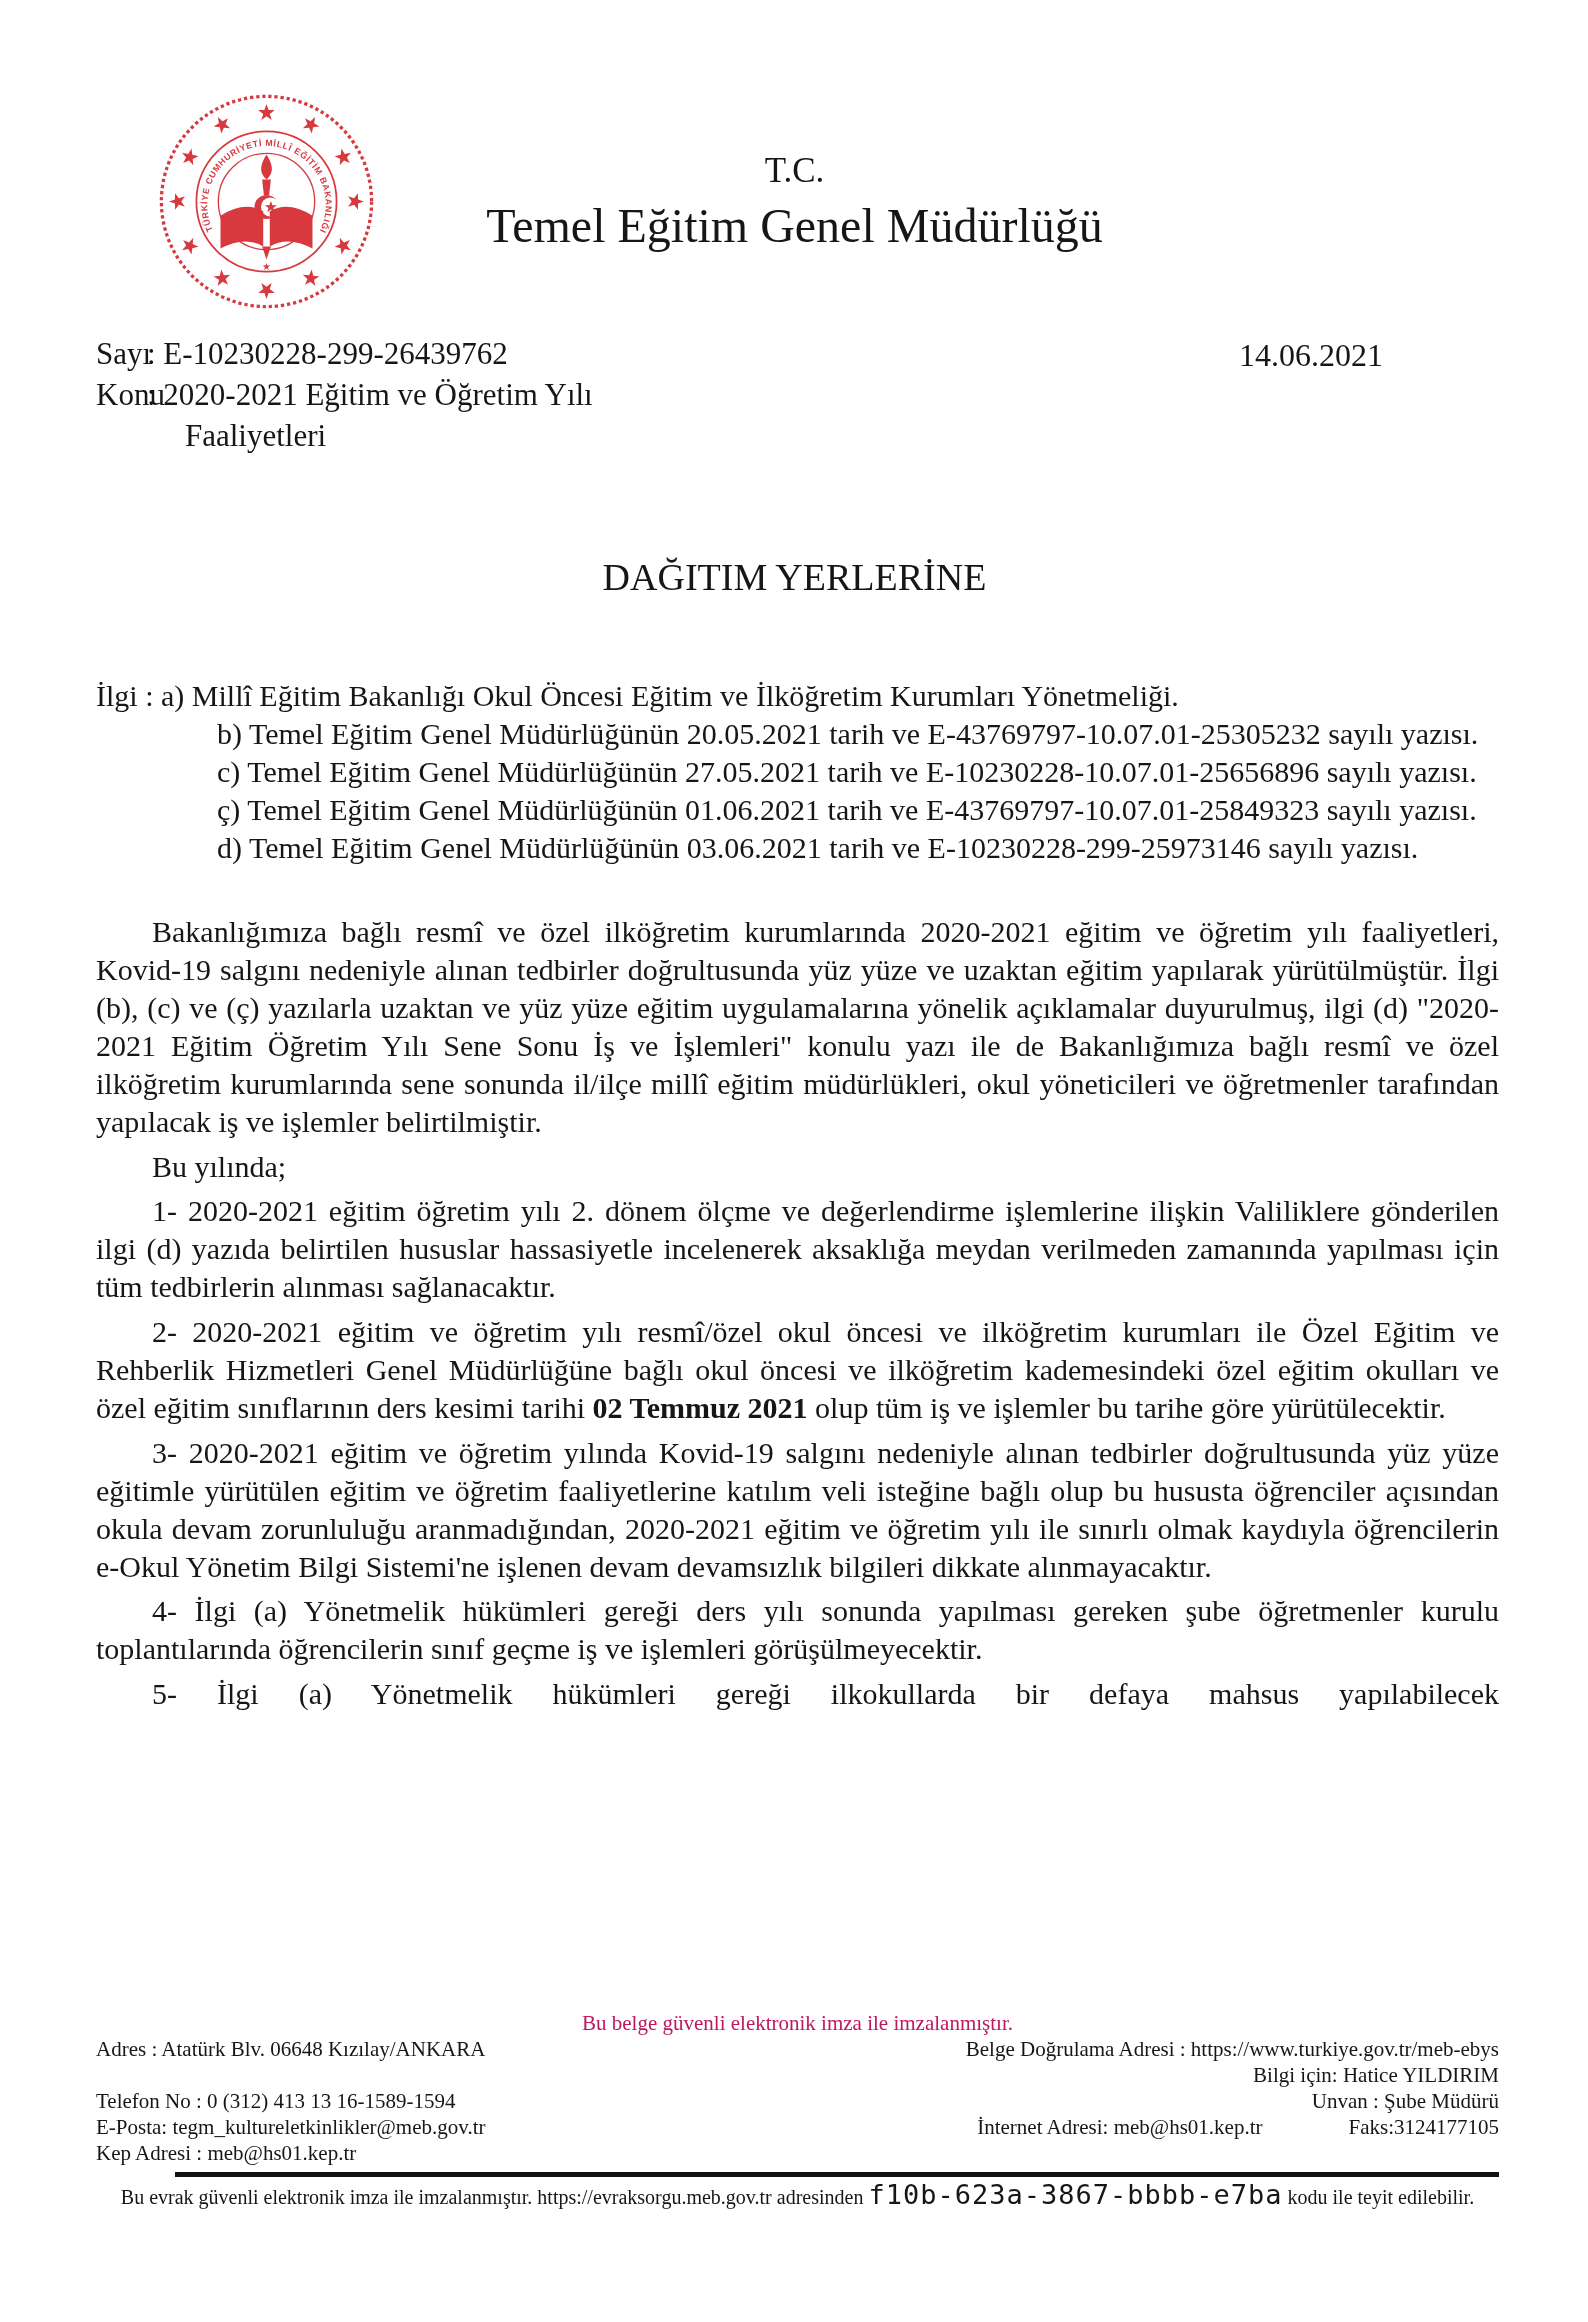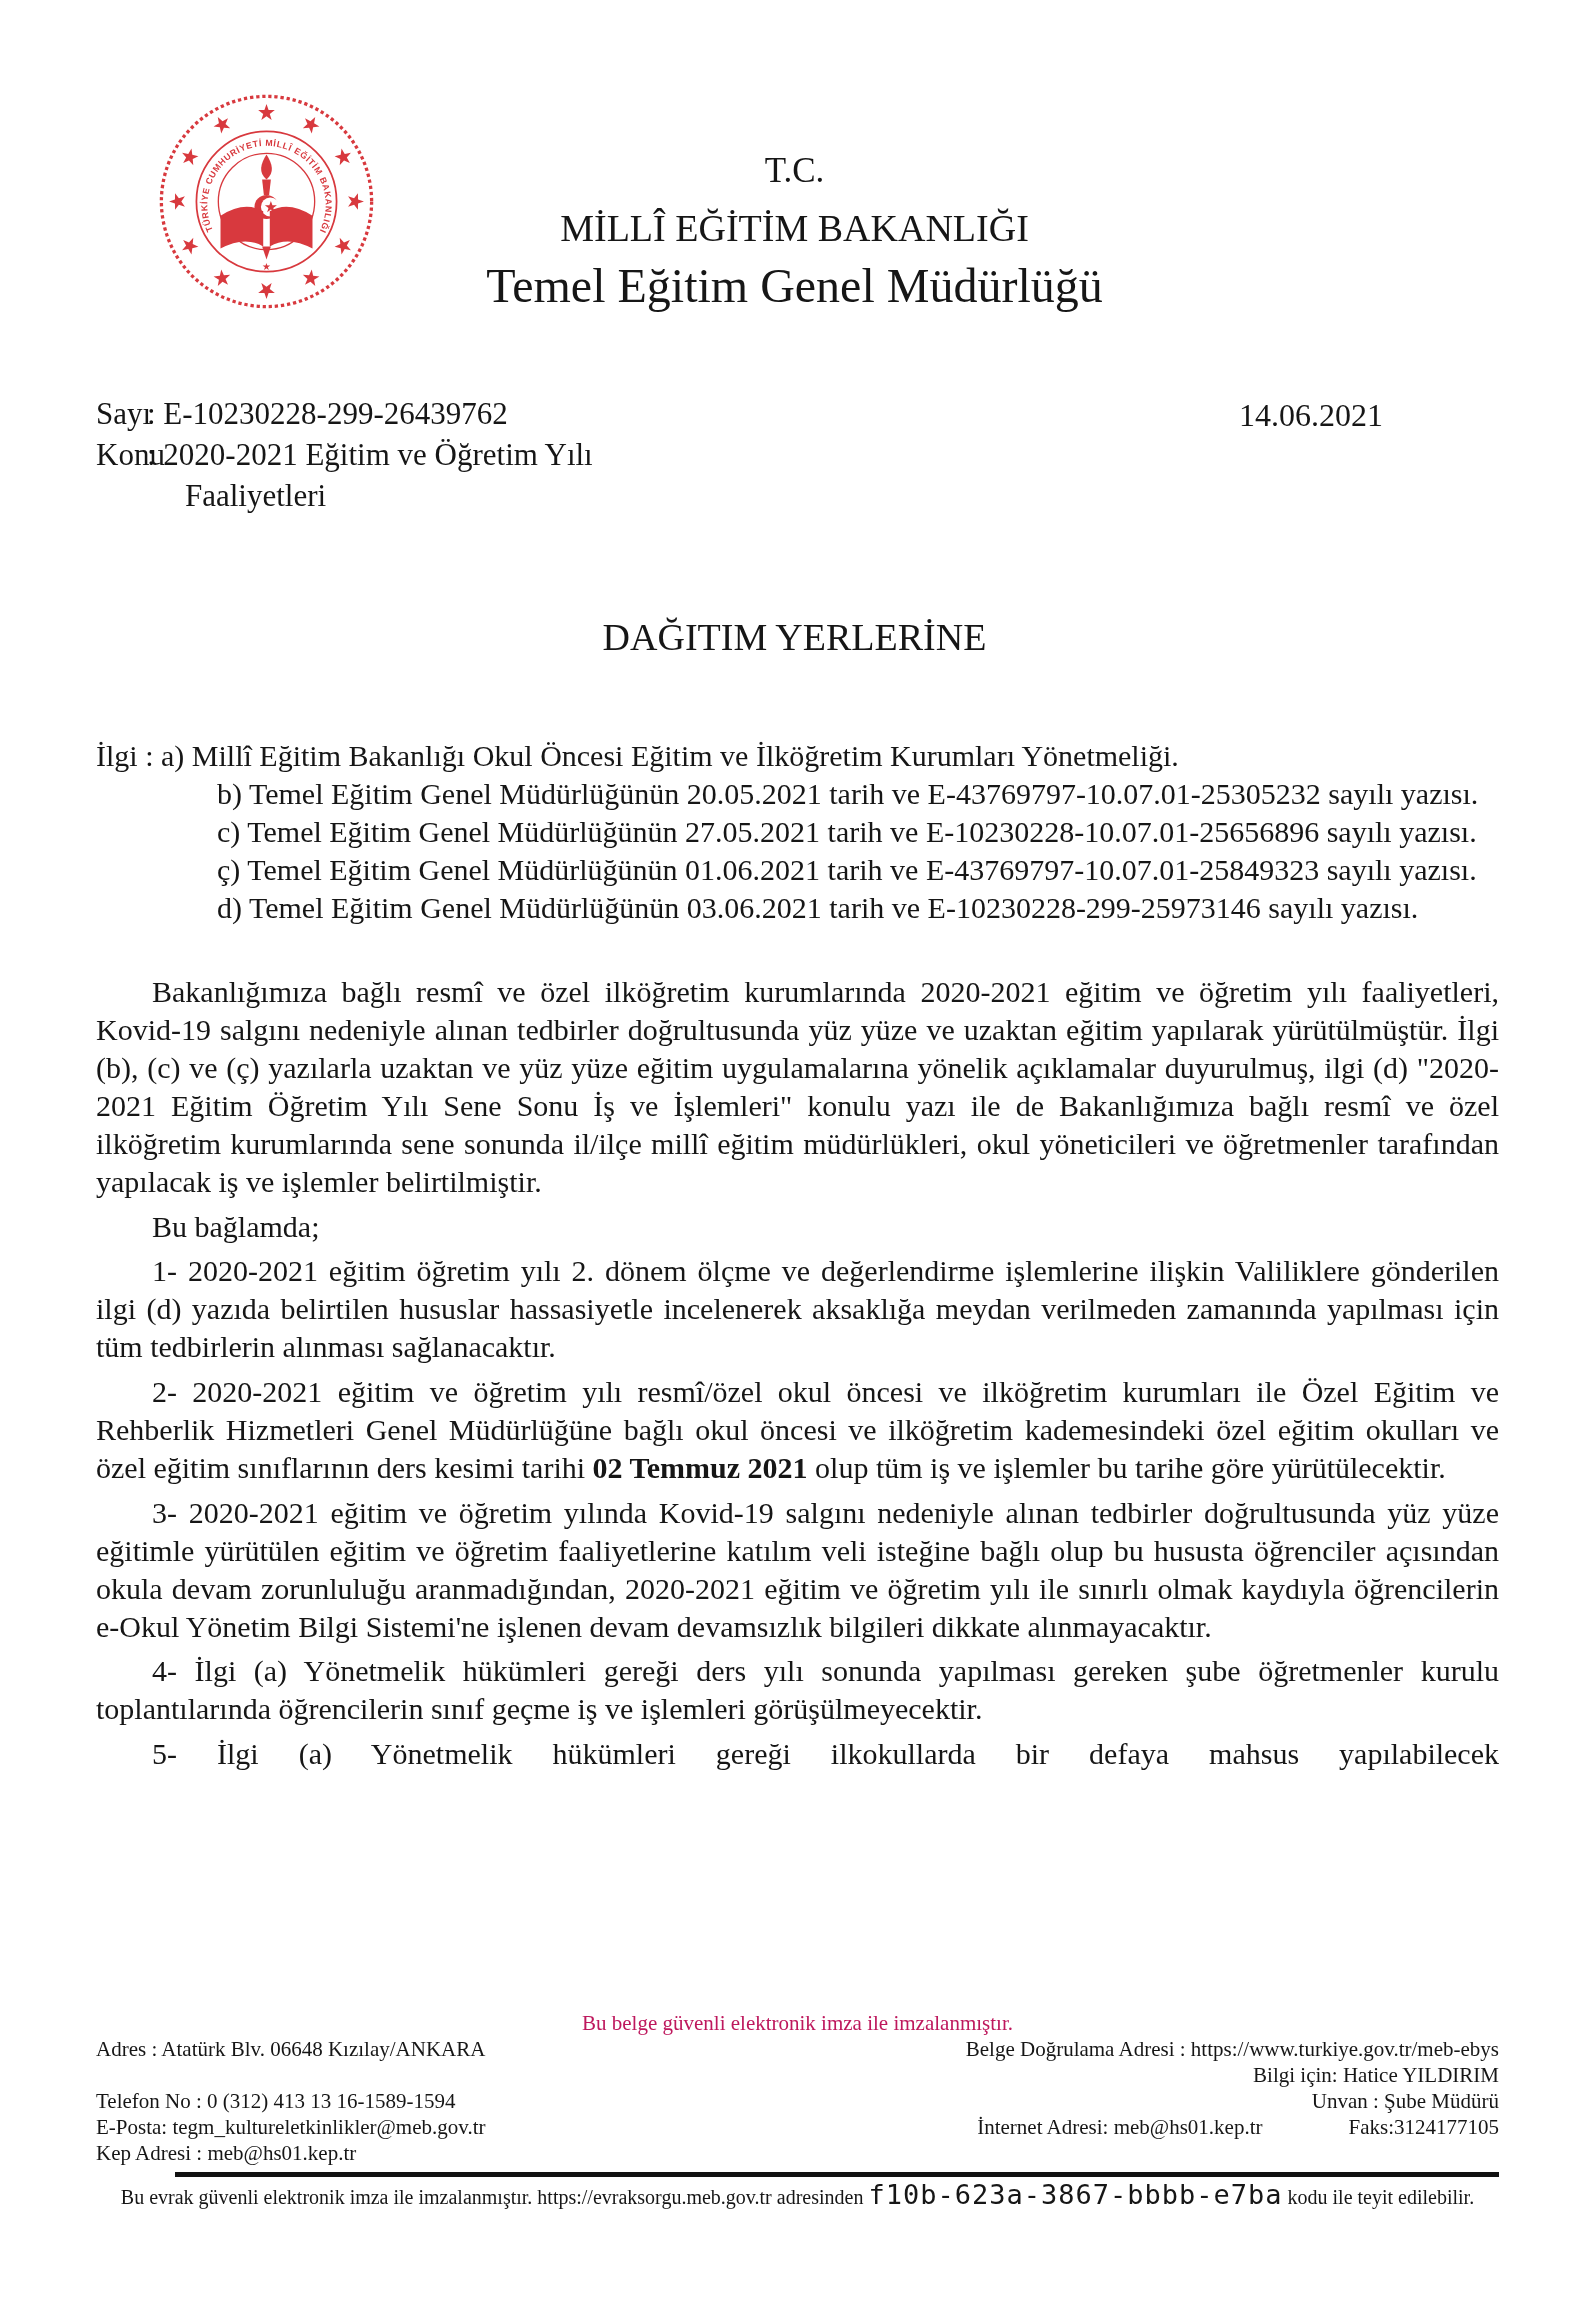--- a/index.html
+++ b/index.html
@@ -151,21 +151,20 @@
       <circle cx="103.5" cy="105" r="8.6" fill="#ffffff"></circle>
       <polygon points="104,99.5 105.4,103.4 109.5,103.5 106.2,105.9 107.4,109.8 104,107.4 100.6,109.8 101.8,105.9 98.5,103.5 102.6,103.4"></polygon>
       <path d="M58,113 Q80,99 97,109 L97,141 Q80,131 58,143 Z"></path>
       <path d="M142,113 Q120,99 103,109 L103,141 Q120,131 142,143 Z"></path>
       <path d="M96,141 L100,153 L104,141 Z"></path>
     </g>
   </svg>
 
   <div class="header-text">
     <div class="hdr-tc">T.C.</div>
-    <div class="hdr-ministry">MİLLÎ EĞİTİM BAKANLIĞI</div>
     <div class="hdr-department">Temel Eğitim Genel Müdürlüğü</div>
   </div>
 
   <div class="meta">
     <div>
       <span class="meta-label">Sayı</span><span>: E-10230228-299-26439762</span>
     </div>
     <div>
       <span class="meta-label">Konu</span><span>: 2020-2021 Eğitim ve Öğretim Yılı</span>
     </div>
@@ -178,21 +177,21 @@
   <div class="references">
     <div class="ref-item ref-first">İlgi : a) Millî Eğitim Bakanlığı Okul Öncesi Eğitim ve İlköğretim Kurumları Yönetmeliği.</div>
     <div class="ref-item ref-sub">b) Temel Eğitim Genel Müdürlüğünün 20.05.2021 tarih ve E-43769797-10.07.01-25305232 sayılı yazısı.</div>
     <div class="ref-item ref-sub">c) Temel Eğitim Genel Müdürlüğünün 27.05.2021 tarih ve E-10230228-10.07.01-25656896 sayılı yazısı.</div>
     <div class="ref-item ref-sub">ç) Temel Eğitim Genel Müdürlüğünün 01.06.2021 tarih ve E-43769797-10.07.01-25849323 sayılı yazısı.</div>
     <div class="ref-item ref-sub">d) Temel Eğitim Genel Müdürlüğünün 03.06.2021 tarih ve E-10230228-299-25973146 sayılı yazısı.</div>
   </div>
 
   <div class="body-text">
     <p>Bakanlığımıza bağlı resmî ve özel ilköğretim kurumlarında 2020-2021 eğitim ve öğretim yılı faaliyetleri, Kovid-19 salgını nedeniyle alınan tedbirler doğrultusunda yüz yüze ve uzaktan eğitim yapılarak yürütülmüştür. İlgi (b), (c) ve (ç) yazılarla uzaktan ve yüz yüze eğitim uygulamalarına yönelik açıklamalar duyurulmuş, ilgi (d) "2020-2021 Eğitim Öğretim Yılı Sene Sonu İş ve İşlemleri" konulu yazı ile de Bakanlığımıza bağlı resmî ve özel ilköğretim kurumlarında sene sonunda il/ilçe millî eğitim müdürlükleri, okul yöneticileri ve öğretmenler tarafından yapılacak iş ve işlemler belirtilmiştir.</p>
-    <p>Bu bağlamda;</p>
+    <p>Bu yılında;</p>
     <p>1- 2020-2021 eğitim öğretim yılı 2. dönem ölçme ve değerlendirme işlemlerine ilişkin Valiliklere gönderilen ilgi (d) yazıda belirtilen hususlar hassasiyetle incelenerek aksaklığa meydan verilmeden zamanında yapılması için tüm tedbirlerin alınması sağlanacaktır.</p>
     <p><span>2- 2020-2021 eğitim ve öğretim yılı resmî/özel okul öncesi ve ilköğretim kurumları ile Özel Eğitim ve Rehberlik Hizmetleri Genel Müdürlüğüne bağlı okul öncesi ve ilköğretim kademesindeki özel eğitim okulları ve özel eğitim sınıflarının ders kesimi tarihi </span><b>02 Temmuz 2021</b><span> olup tüm iş ve işlemler bu tarihe göre yürütülecektir.</span></p>
     <p>3- 2020-2021 eğitim ve öğretim yılında Kovid-19 salgını nedeniyle alınan tedbirler doğrultusunda yüz yüze eğitimle yürütülen eğitim ve öğretim faaliyetlerine katılım veli isteğine bağlı olup bu hususta öğrenciler açısından okula devam zorunluluğu aranmadığından, 2020-2021 eğitim ve öğretim yılı ile sınırlı olmak kaydıyla öğrencilerin e-Okul Yönetim Bilgi Sistemi'ne işlenen devam devamsızlık bilgileri dikkate alınmayacaktır.</p>
     <p>4- İlgi (a) Yönetmelik hükümleri gereği ders yılı sonunda yapılması gereken şube öğretmenler kurulu toplantılarında öğrencilerin sınıf geçme iş ve işlemleri görüşülmeyecektir.</p>
     <p class="stretch">5- İlgi (a) Yönetmelik hükümleri gereği ilkokullarda bir defaya mahsus yapılabilecek</p>
   </div>
 
   <div class="footer">
     <div class="signed-note">Bu belge güvenli elektronik imza ile imzalanmıştır.</div>
     <div class="f-row">

